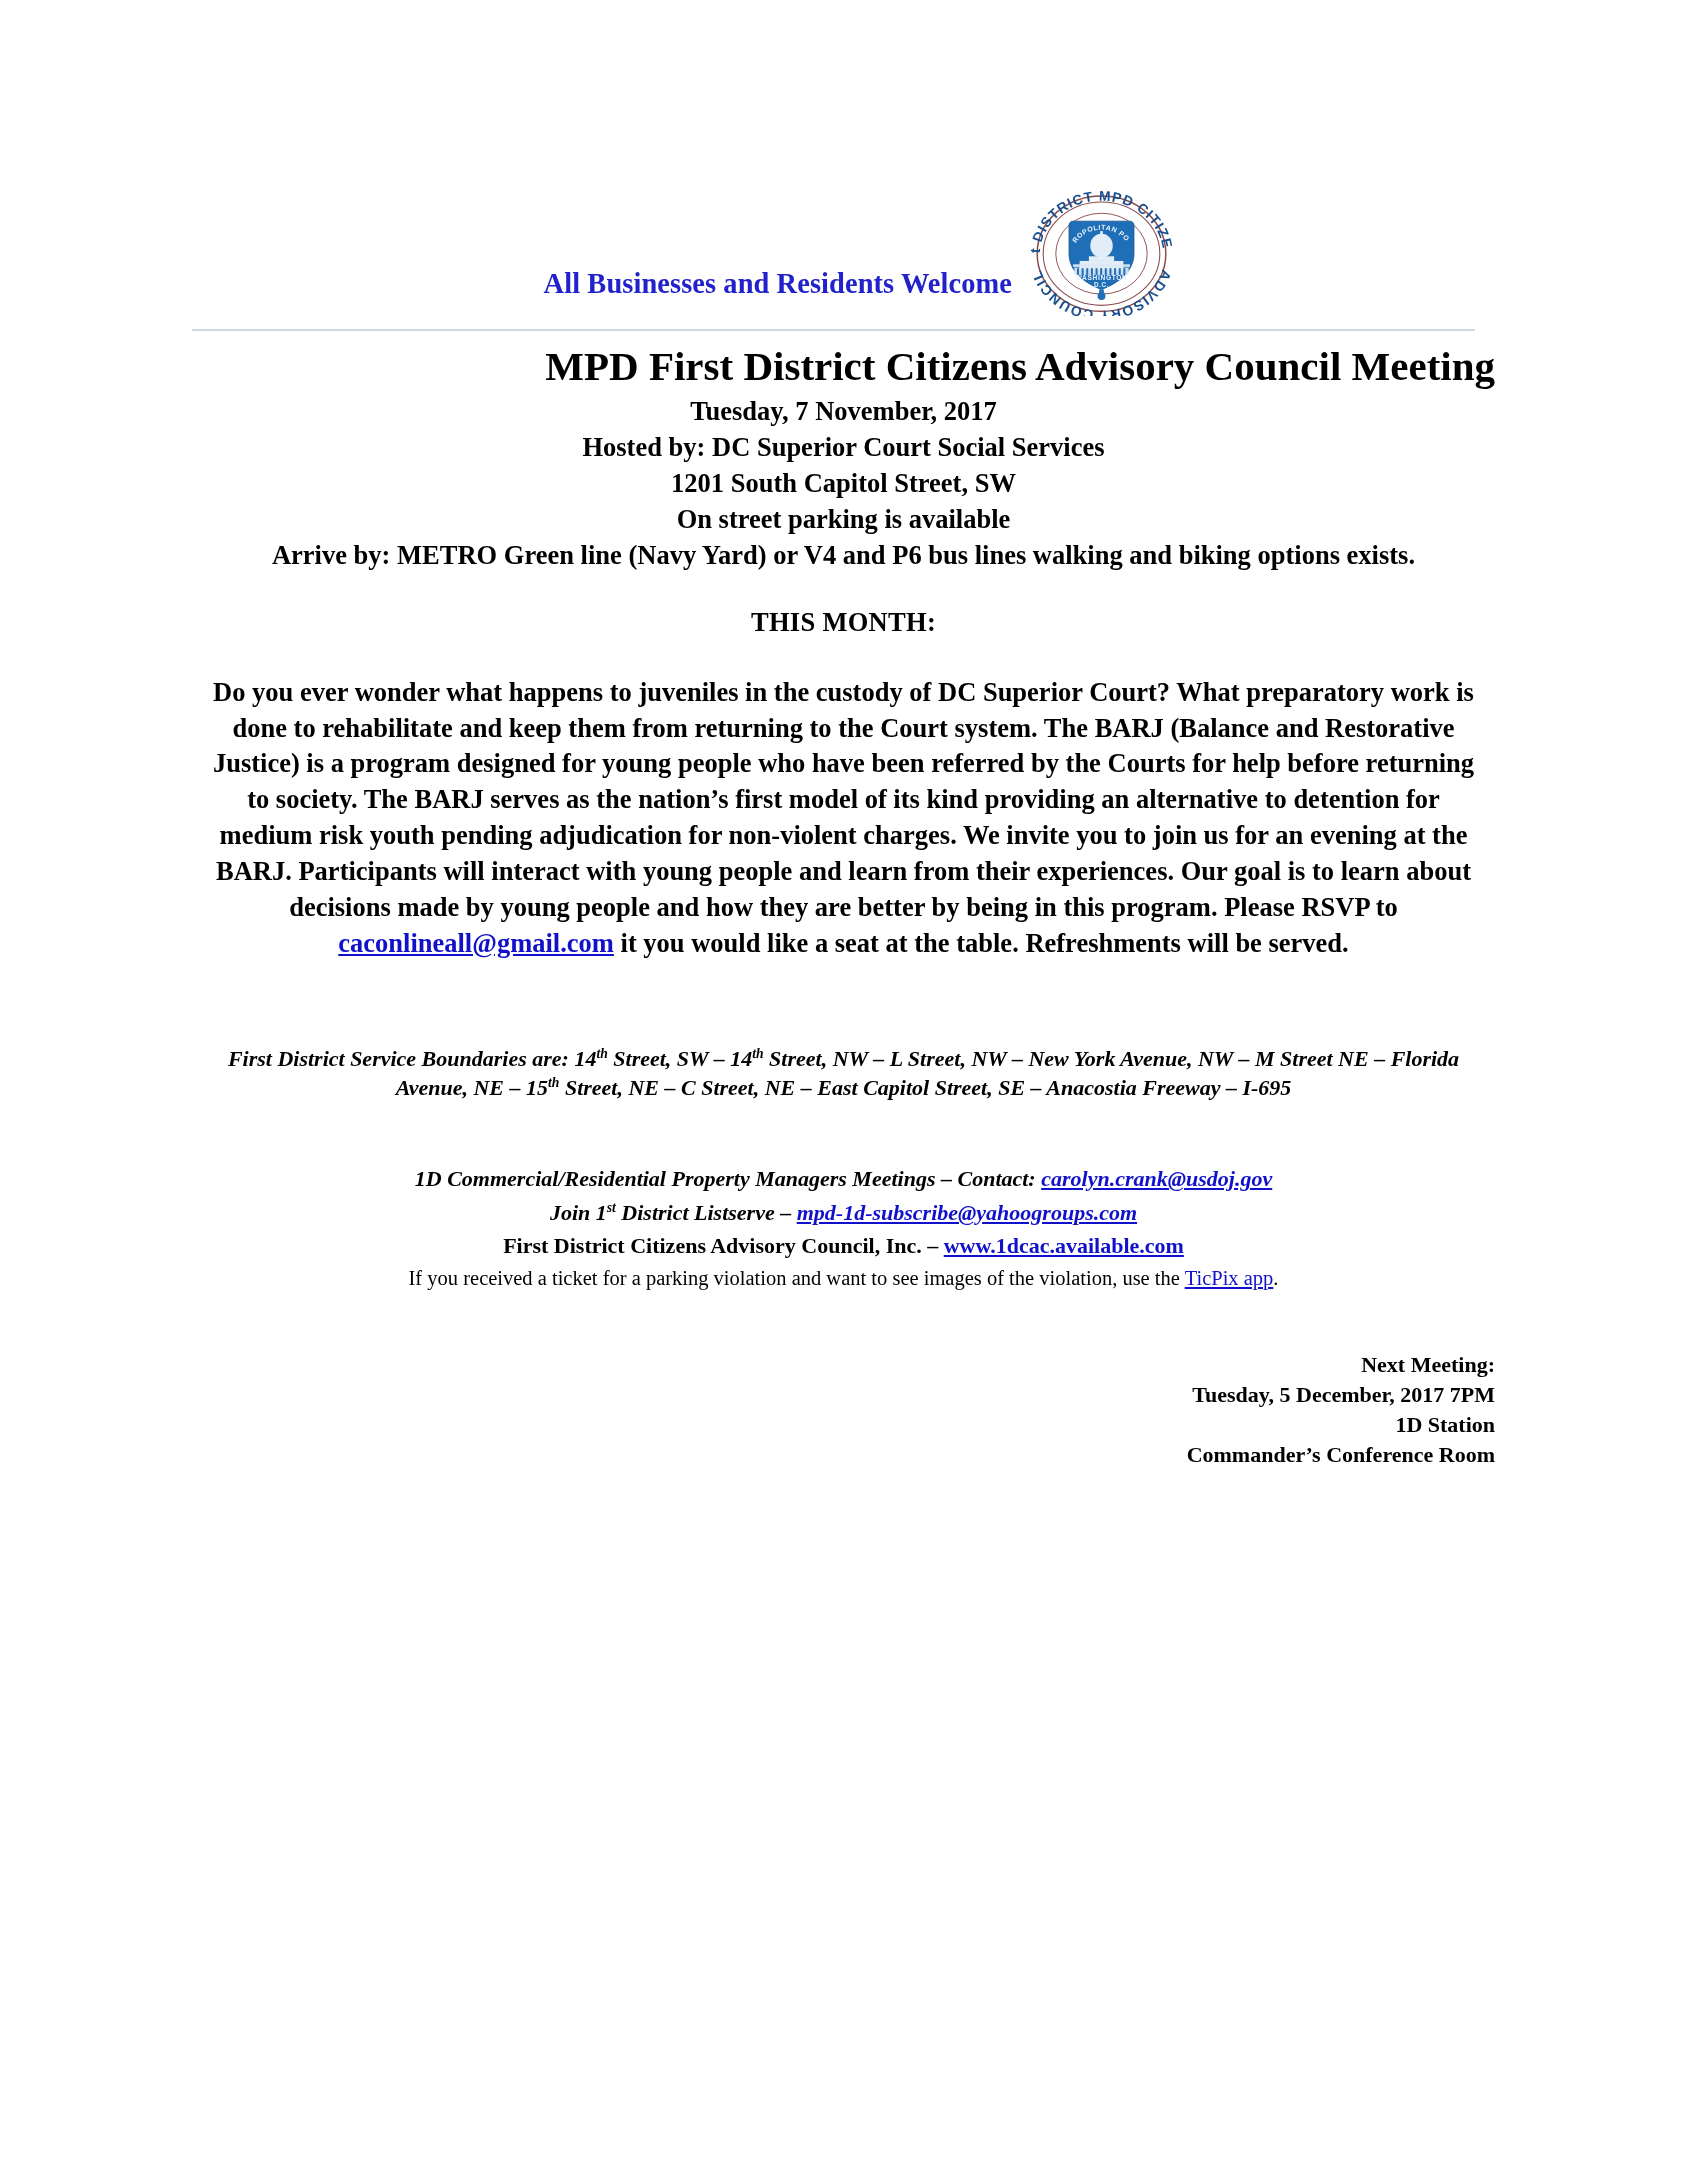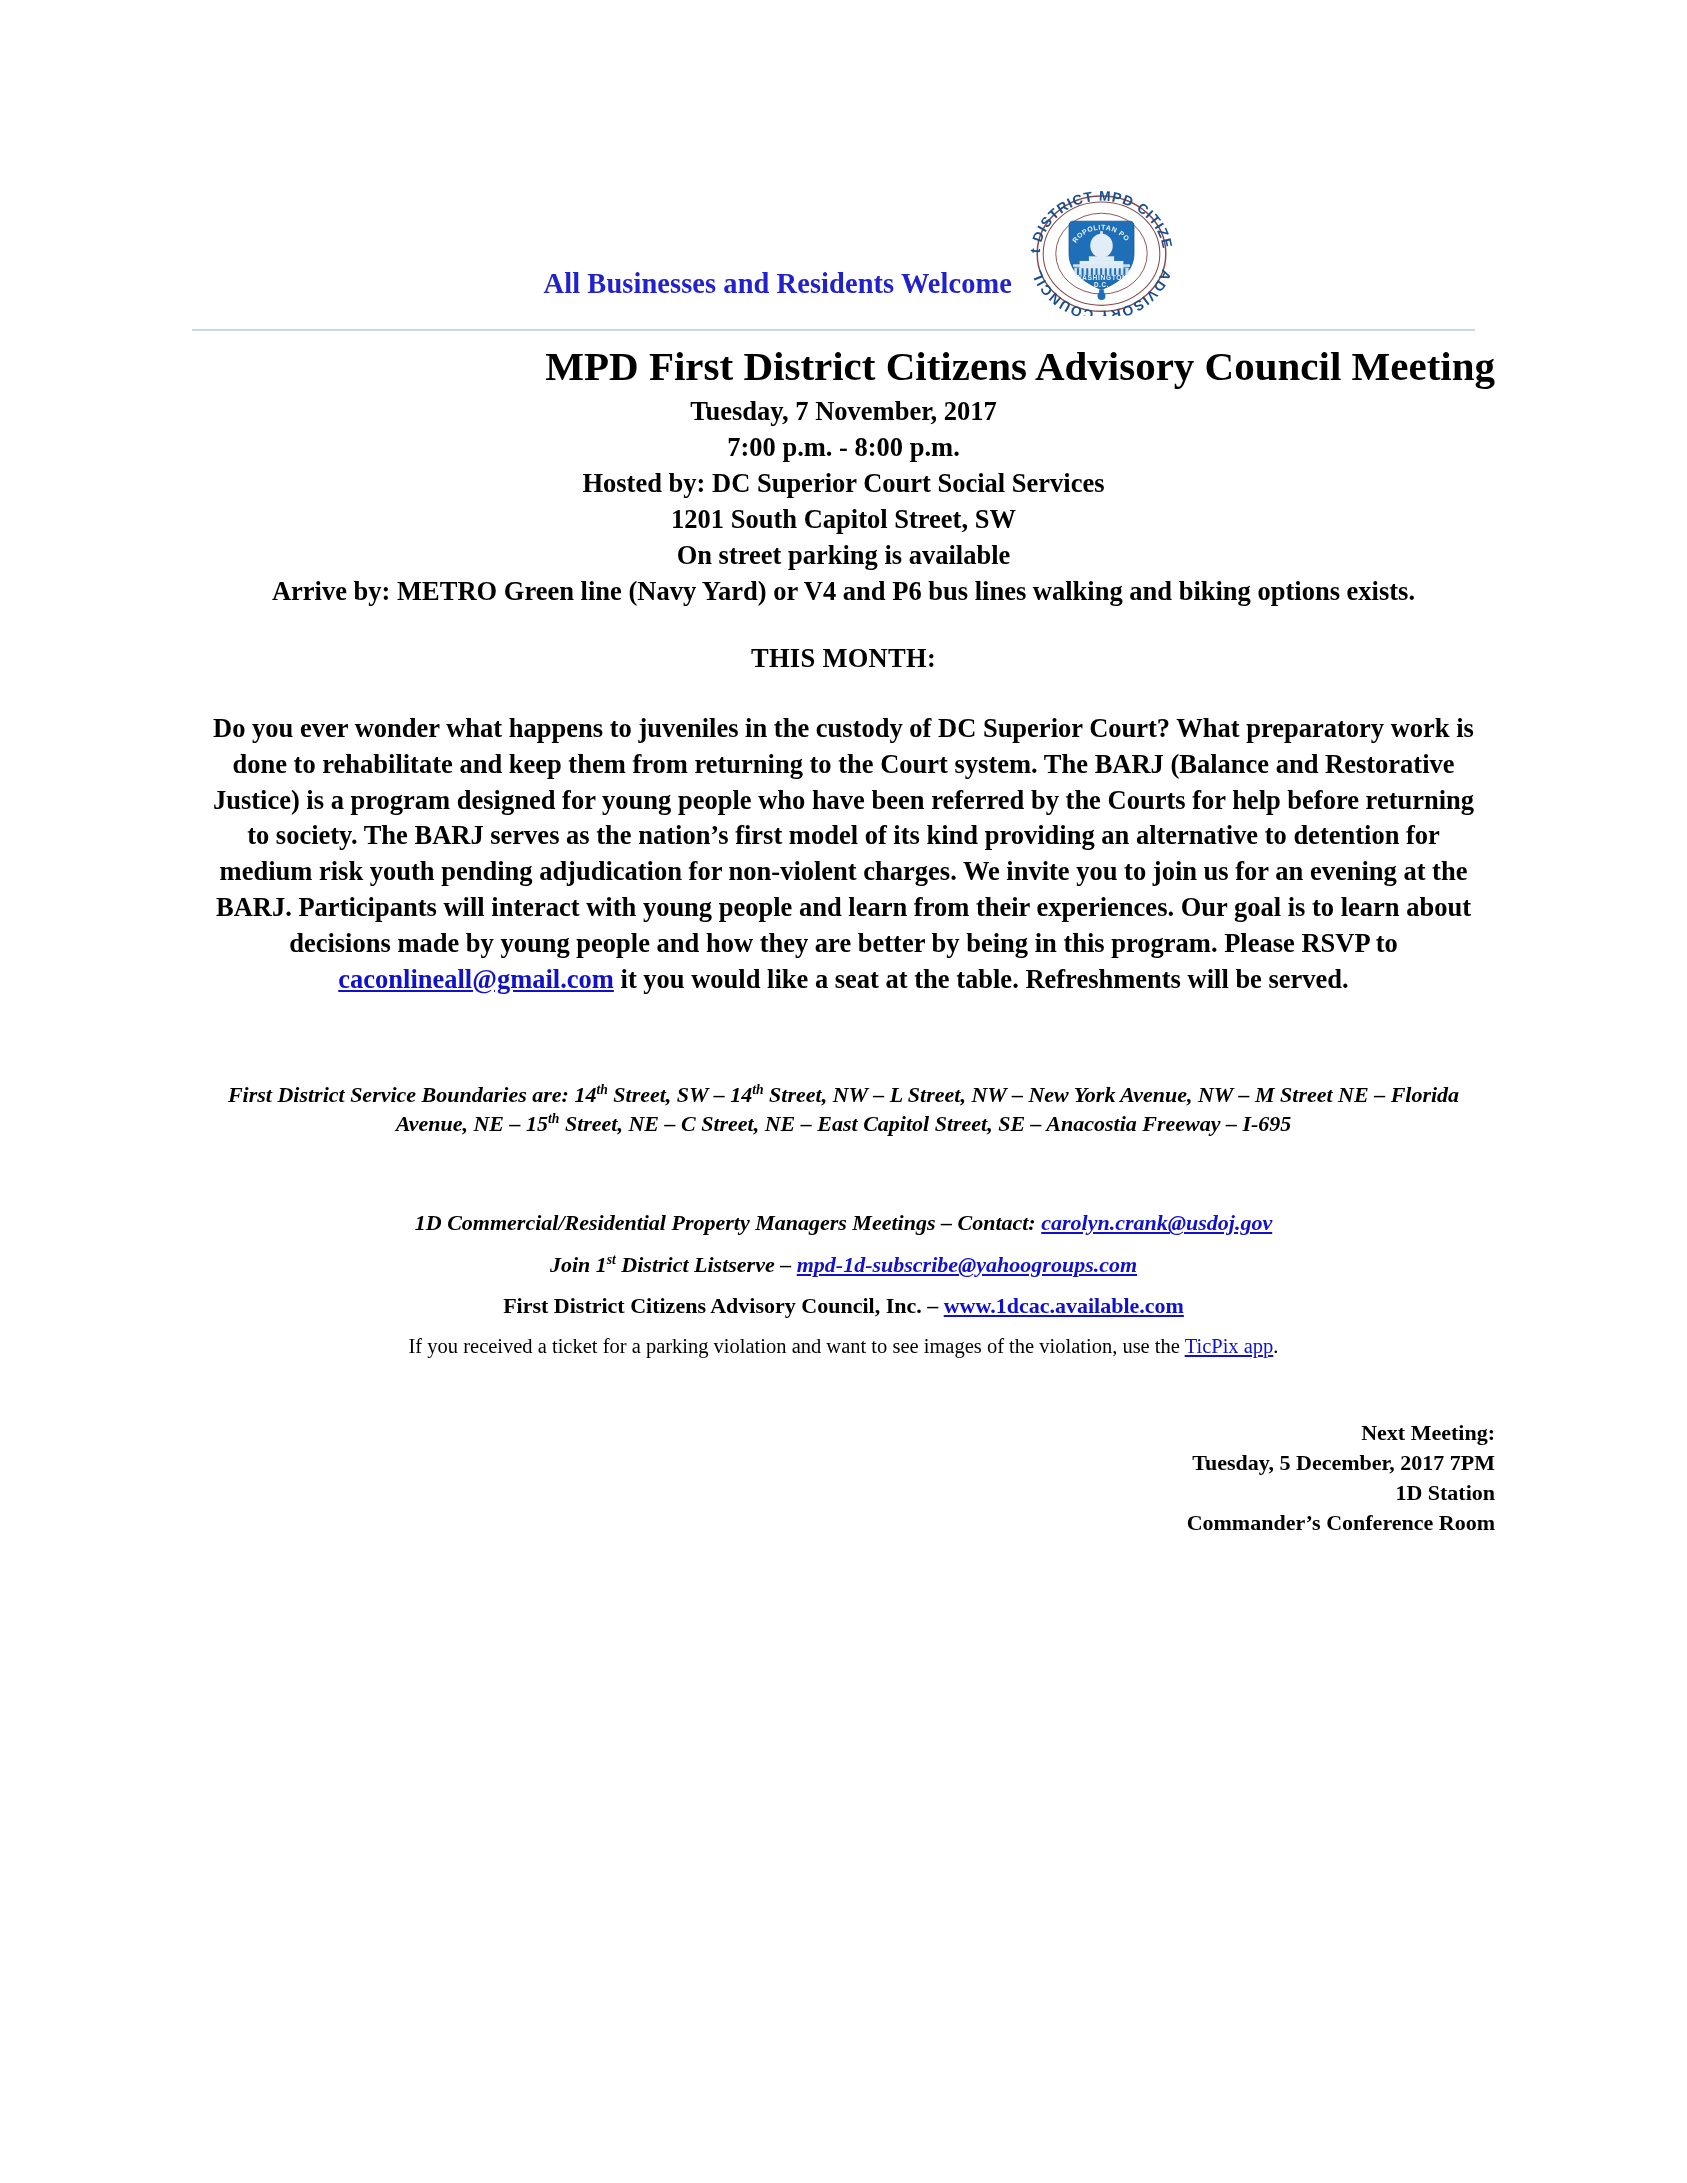--- a/index.html
+++ b/index.html
@@ -124,21 +124,21 @@
     margin: 0;
     padding: 0 2.6px;
   }
 
   .contact-line {
     text-align: center;
     font-size: 22px;
     font-weight: bold;
     font-style: italic;
     line-height: 1.34;
-    margin: 12px;
+    margin: 4px;
   }
 
   .contact-line.upright {
     font-style: normal;
   }
 
   .ticket-line {
     text-align: center;
     font-size: 20.5px;
     font-weight: normal;
@@ -232,21 +232,20 @@
     </div>
   </div>
 
   <div class="header-rule"></div>
 
   <div class="content">
 
     <div class="title">MPD First District Citizens Advisory Council Meeting</div>
 
     <div class="meta-line">Tuesday, 7 November, 2017</div>
-    <div class="meta-line">7:00 p.m. - 8:00 p.m.</div>
     <div class="meta-line">Hosted by: DC Superior Court Social Services</div>
     <div class="meta-line">1201 South Capitol Street, SW</div>
     <div class="meta-line">On street parking is available</div>
     <div class="meta-wrap">Arrive by:  METRO Green line (Navy Yard) or V4 and P6 bus lines walking and biking options exists.</div>
 
     <div class="gap-md"></div>
 
     <div class="this-month">THIS MONTH:</div>
 
     <div class="gap-md"></div>

